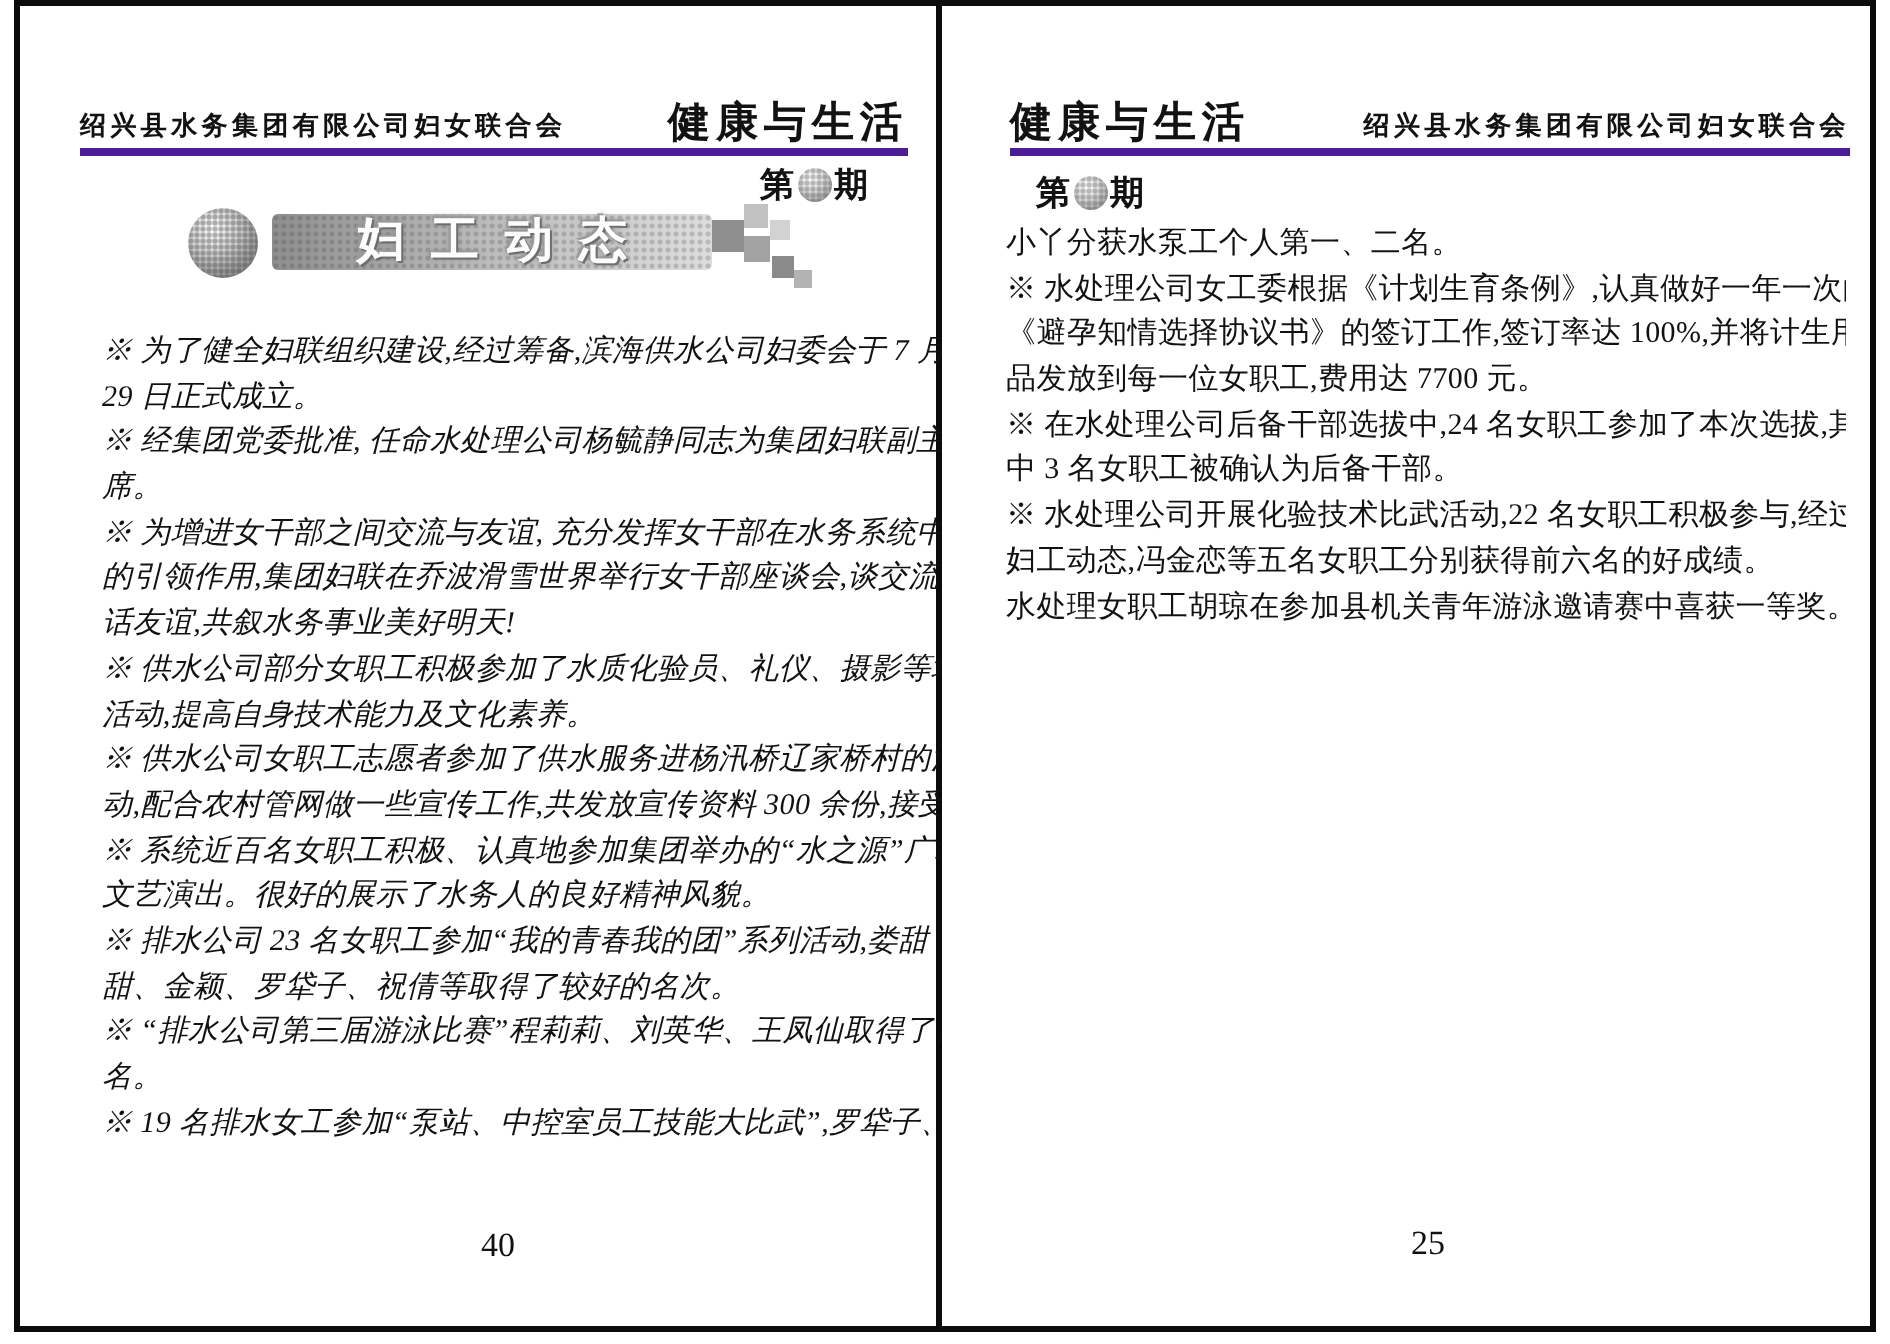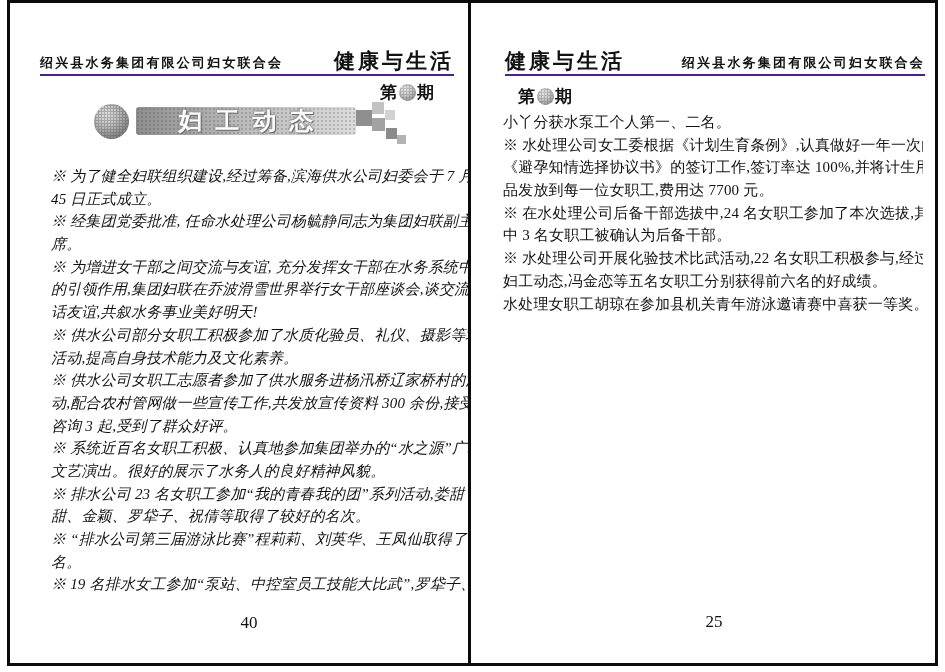--- a/index.html
+++ b/index.html
@@ -11,21 +11,21 @@
   .frame{
     position:absolute;left:7px;top:0;width:925px;height:660px;
     border:3px solid #0b0b0b;background:transparent;
   }
   .divider{
     position:absolute;left:468px;top:0;width:3px;height:666px;background:#0b0b0b;
   }
   
   .hdr{
     position:absolute;display:flex;justify-content:space-between;align-items:flex-end;
-    border-bottom:2px solid #4c1d95;padding-bottom:2px;
+    border-bottom:4px solid #4c1d95;padding-bottom:2px;
   }
   .hdr-left{left:40px;top:50px;width:414px;}
   .hdr-right{left:505px;top:50px;width:420px;}
   .org{font-size:13px;font-weight:bold;letter-spacing:2.2px;white-space:nowrap;}
   .nl-title{font-size:21px;font-weight:bold;letter-spacing:3px;white-space:nowrap;line-height:22px;}
   
   .issue{
     position:absolute;display:flex;align-items:center;
     font-size:17px;font-weight:bold;letter-spacing:1px;
   }
@@ -106,31 +106,30 @@
         <i class="ck2"></i>
         <i class="ck3"></i>
         <i class="ck4"></i>
         <i class="ck5"></i>
         <i class="ck6"></i>
     </span>
   </div>
 
   <div class="body body-left">
       <div class="line">※ 为了健全妇联组织建设,经过筹备,滨海供水公司妇委会于 7 月</div>
-      <div class="line">45 日正式成立。</div>
+      <div class="line">29 日正式成立。</div>
       <div class="line">※ 经集团党委批准, 任命水处理公司杨毓静同志为集团妇联副主</div>
       <div class="line">席。</div>
       <div class="line">※ 为增进女干部之间交流与友谊, 充分发挥女干部在水务系统中</div>
       <div class="line">的引领作用,集团妇联在乔波滑雪世界举行女干部座谈会,谈交流</div>
       <div class="line">话友谊,共叙水务事业美好明天!</div>
       <div class="line">※ 供水公司部分女职工积极参加了水质化验员、礼仪、摄影等培训</div>
       <div class="line">活动,提高自身技术能力及文化素养。</div>
       <div class="line">※ 供水公司女职工志愿者参加了供水服务进杨汛桥辽家桥村的活</div>
       <div class="line">动,配合农村管网做一些宣传工作,共发放宣传资料 300 余份,接受</div>
-      <div class="line">咨询 3 起,受到了群众好评。</div>
       <div class="line">※ 系统近百名女职工积极、认真地参加集团举办的“水之源”广场</div>
       <div class="line">文艺演出。很好的展示了水务人的良好精神风貌。</div>
       <div class="line">※ 排水公司 23 名女职工参加“我的青春我的团”系列活动,娄甜</div>
       <div class="line">甜、金颖、罗牮子、祝倩等取得了较好的名次。</div>
       <div class="line">※ “排水公司第三届游泳比赛”程莉莉、刘英华、王凤仙取得了前三</div>
       <div class="line">名。</div>
       <div class="line">※ 19 名排水女工参加“泵站、中控室员工技能大比武”,罗牮子、冯</div>
     </div>
 
   <div class="pagenum pagenum-left">40</div>

